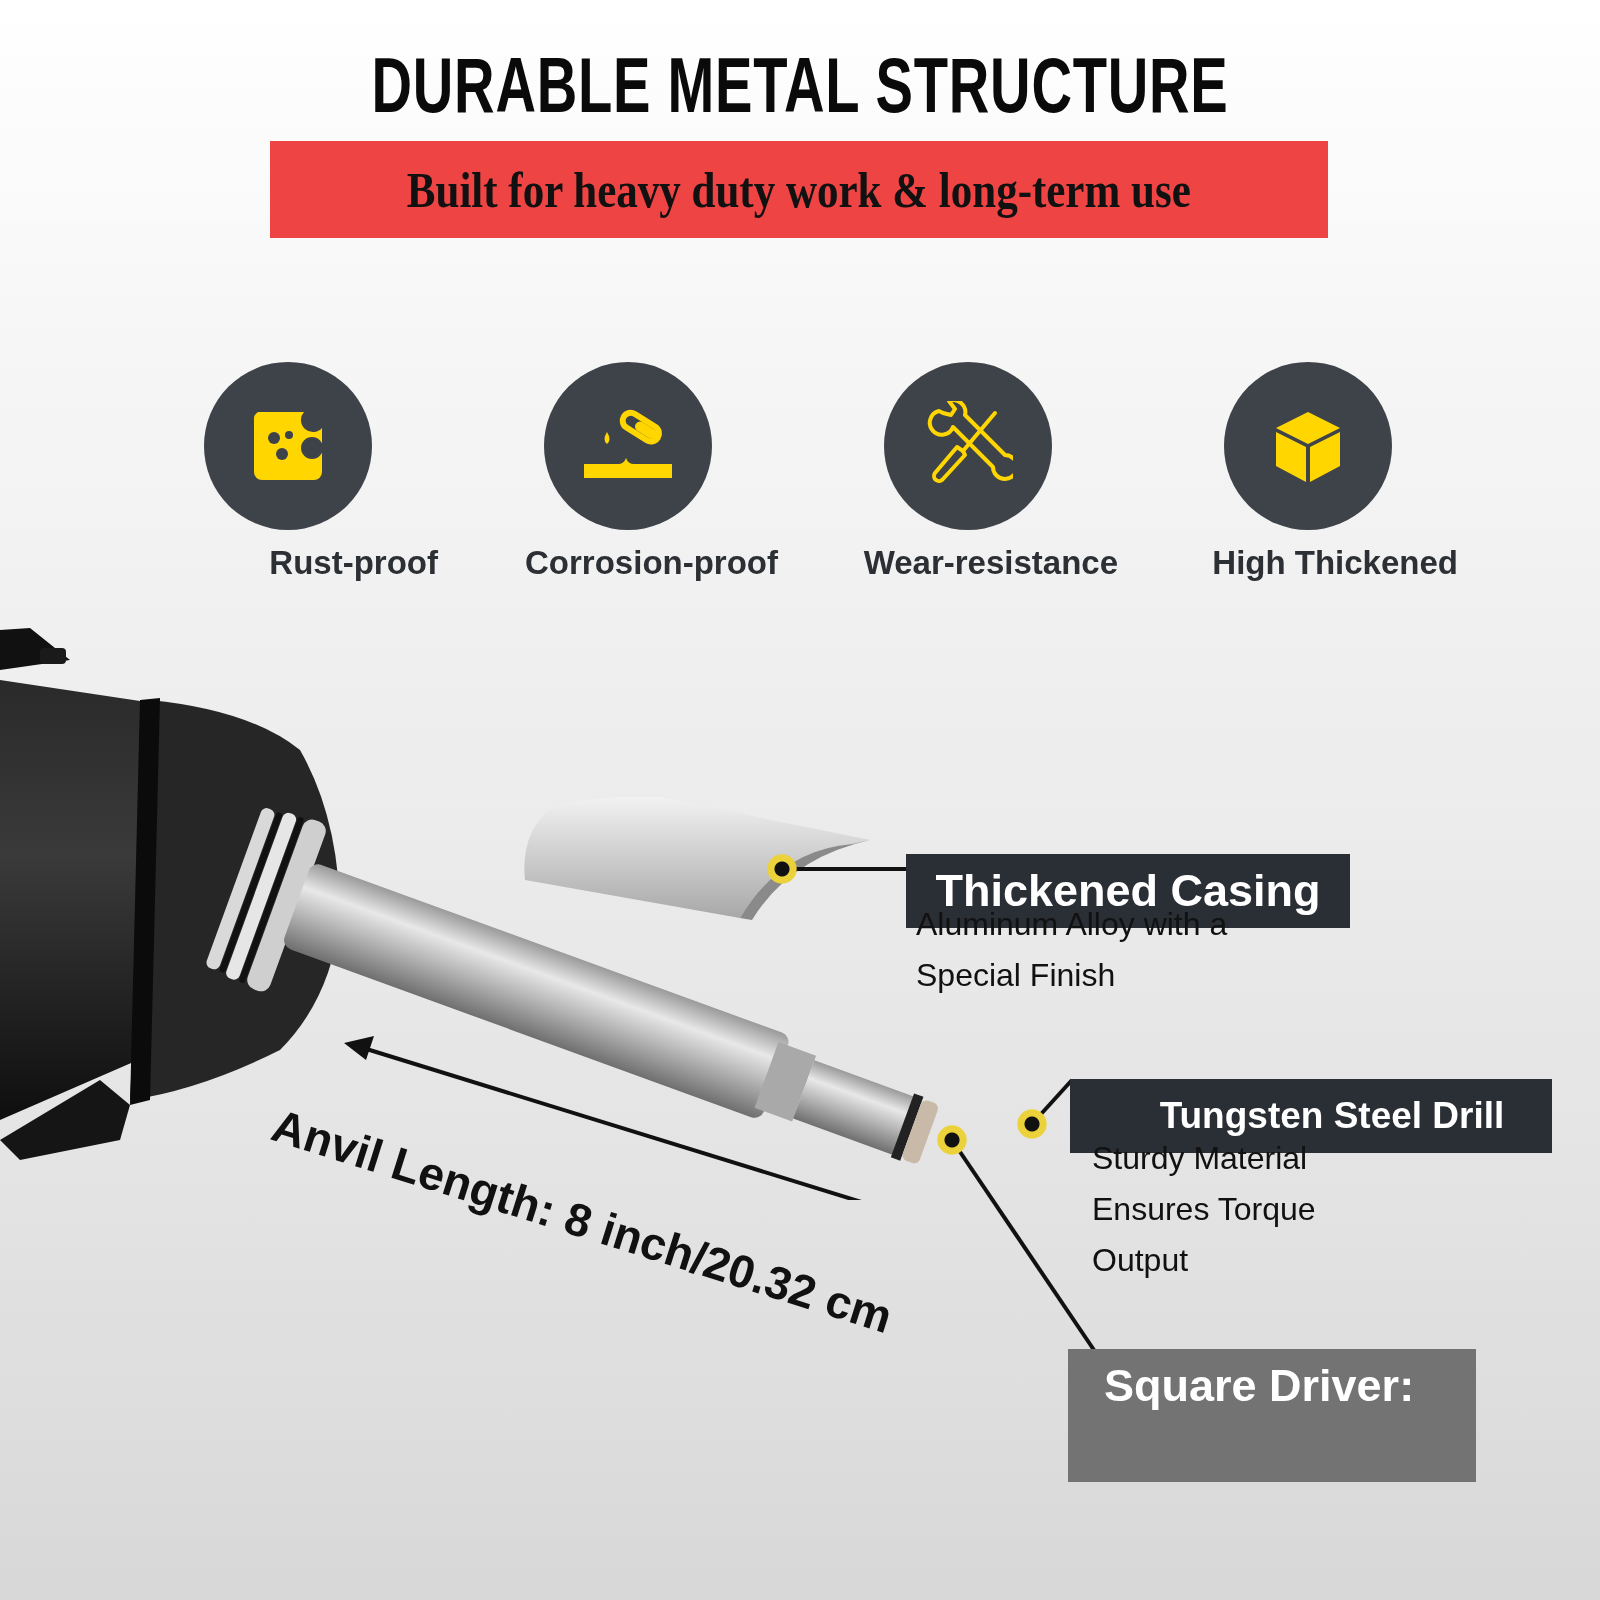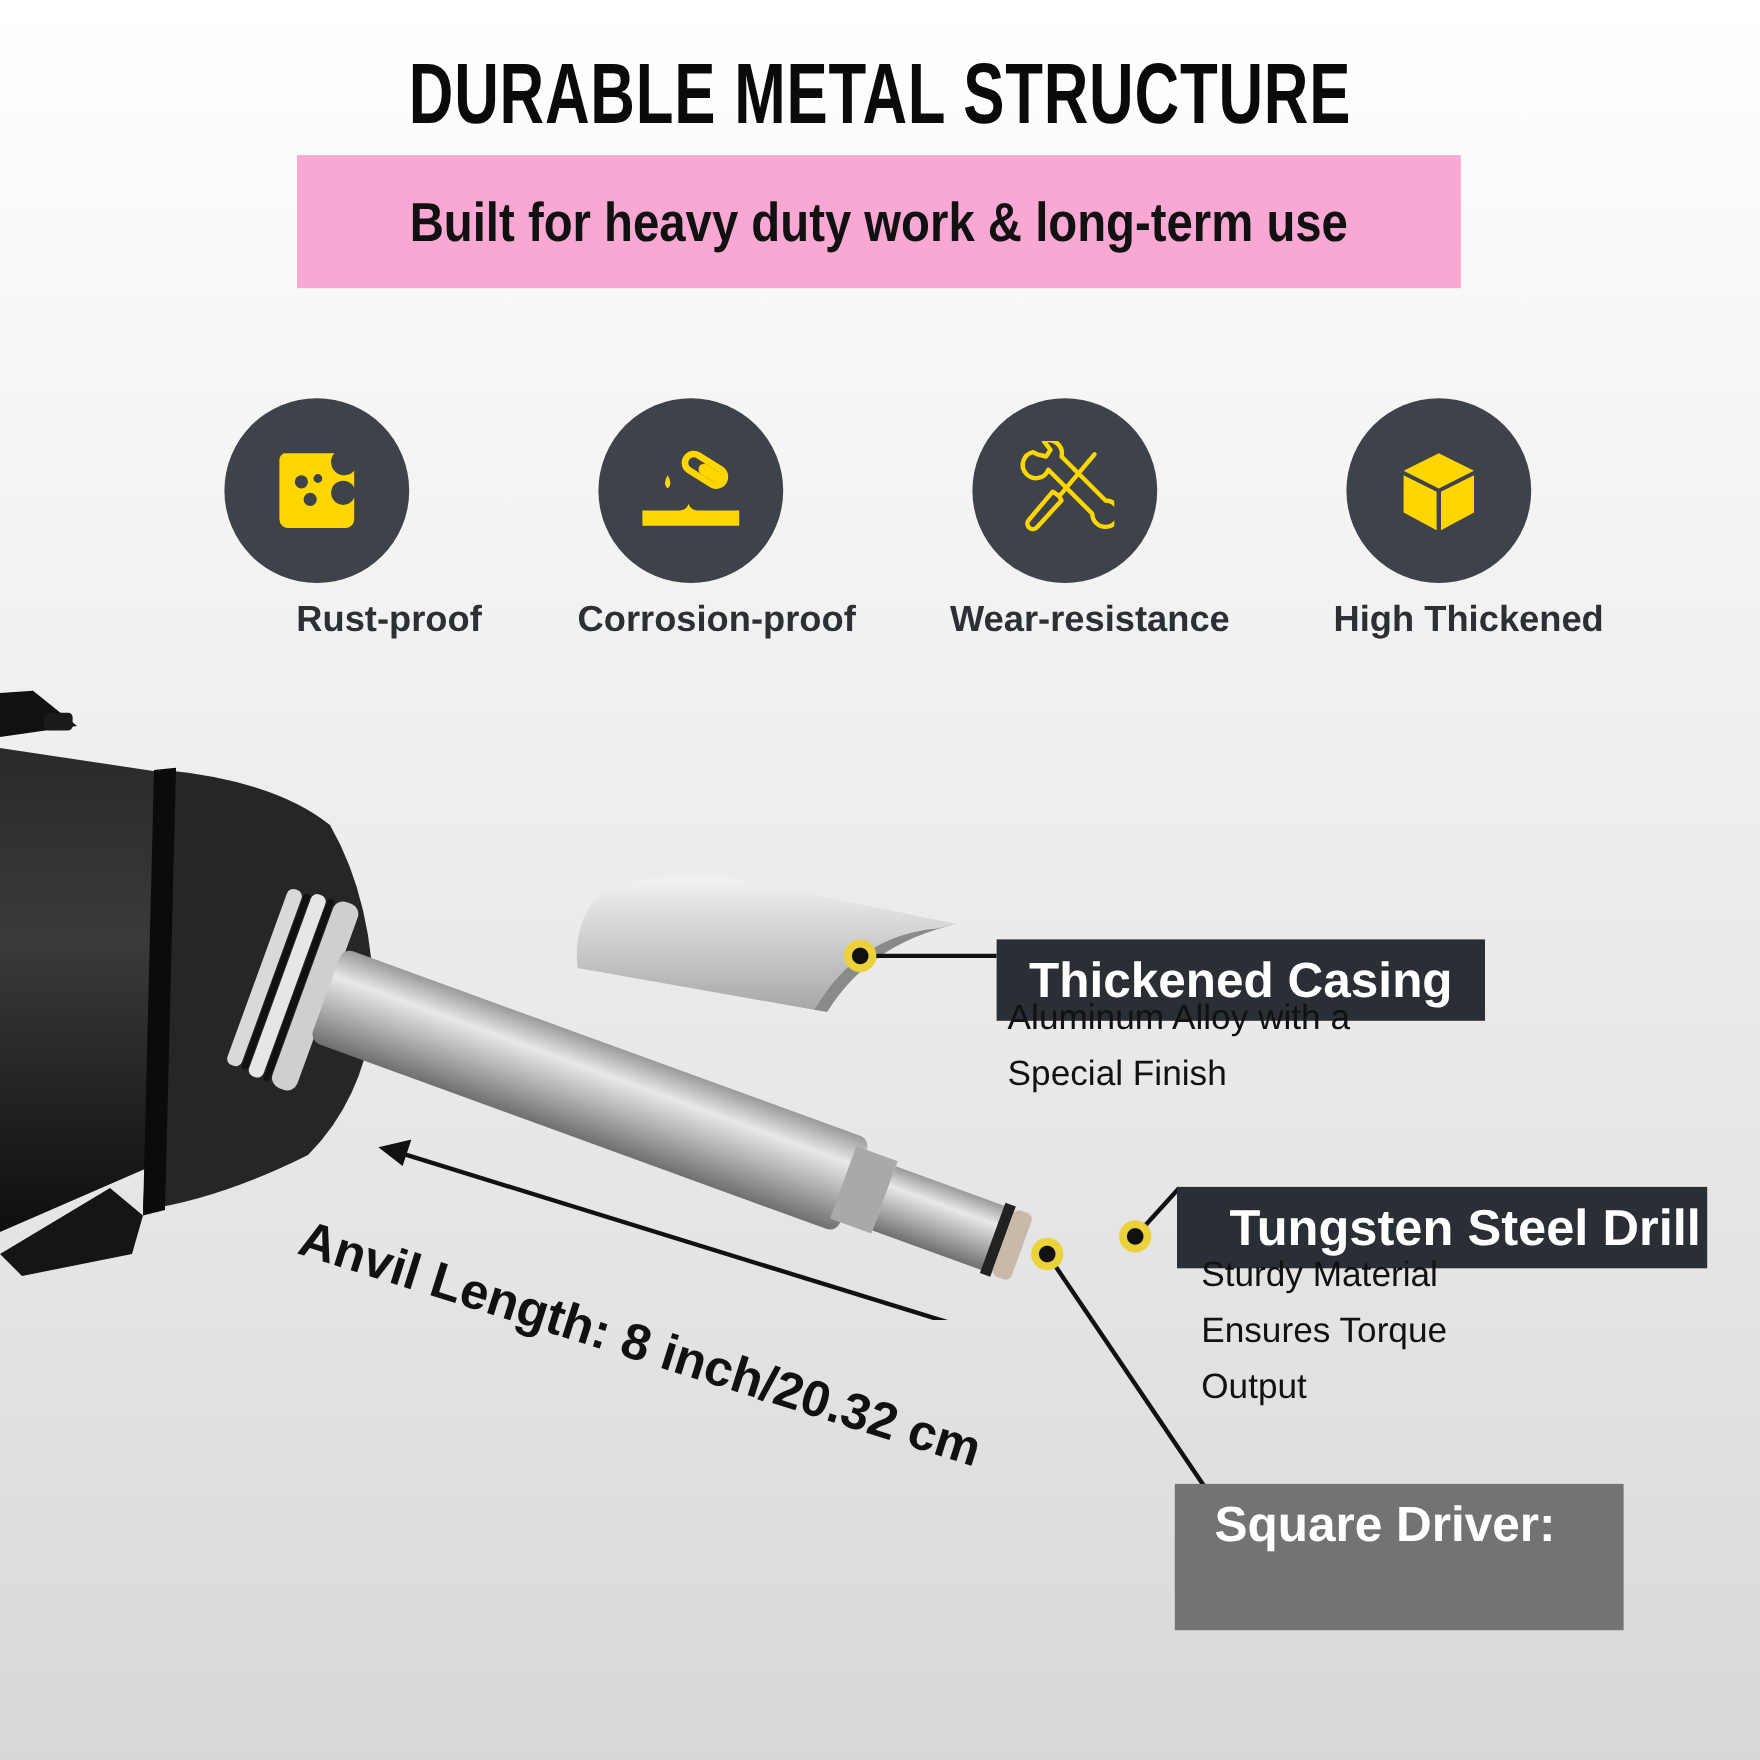--- a/index.html
+++ b/index.html
@@ -15,23 +15,23 @@
     
     .headline {
       left: 0; top: 40px; width: 1600px; text-align: center;
       font-family: "Liberation Sans", sans-serif;
       font-weight: 700; font-size: 78px; letter-spacing: 1px;
       color: #0a0a0a;
       transform: scaleX(0.72); transform-origin: 800px 0;
       line-height: 90px;
     }
     .banner {
-      left: 270px; top: 141px; width: 1058px; height: 121px;
-      background: #f9a8d4;
-      display: flex; align-items: center; justify-content: center;
+      left: 270px; top: 141px; width: 1058px; height: 97px;
+      background: #ef4444;
+      display: flex; align-items: center; justify-content: center; font-family: Liberation Serif, serif;
     }
     .banner span {
       font-weight: 700; font-size: 50px; color: #111;
       transform: scaleX(0.86); display: inline-block; white-space: nowrap;
     }
 
     
     .feature { top: 362px; width: 300px; height: 240px; }
     .feature .circle {
       position: absolute; left: 66px; top: 0; width: 168px; height: 168px;
@@ -180,21 +180,21 @@
 <div class="abs dot" style="left:937px;top:1125px;"></div>
 
 <div class="abs tag" style="left:906px;top:818px;width:444px;height:74px;font-size:45px;">
   <span>Thickened Casing</span>
 </div>
 <div class="abs desc" style="left:916px;top:899px;">
   <div>Aluminum Alloy with a</div>
   <div>Special Finish</div>
 </div>
 
-<div class="abs tag" style="left:1070px;top:1043px;width:482px;height:74px;font-size:46px;padding-left:42px;">
+<div class="abs tag" style="left:1070px;top:1043px;width:482px;height:74px;font-size:37px;padding-left:42px;">
   <span>Tungsten Steel Drill</span>
 </div>
 <div class="abs desc" style="left:1092px;top:1133px;">
   <div>Sturdy Material</div>
   <div>Ensures Torque</div>
   <div>Output</div>
 </div>
 
 <div class="abs" style="left:1068px;top:1349px;width:408px;height:133px;background:#737373;padding:10px 0 0 36px;">
   <div style="color:#fff;font-weight:700;font-size:45px;line-height:54px;white-space:nowrap;">Square Driver:</div>

